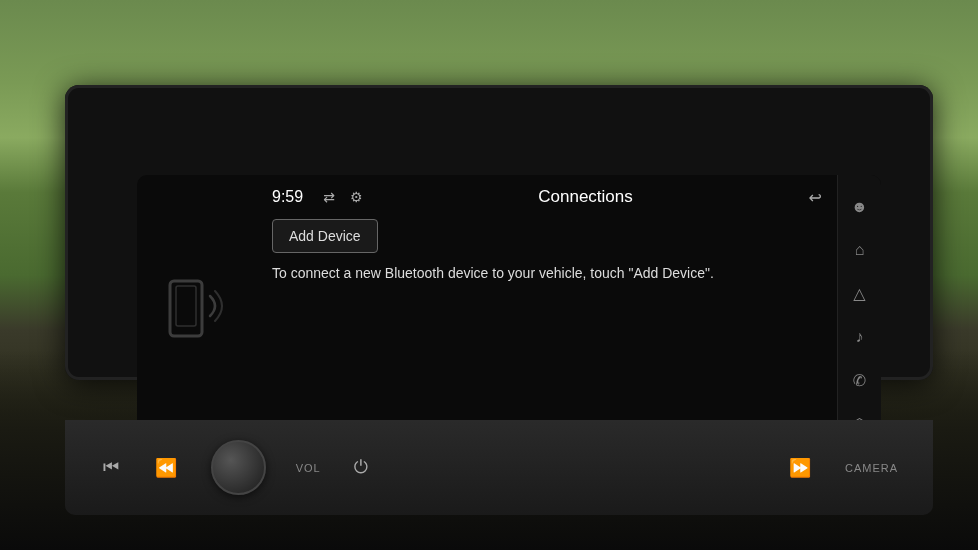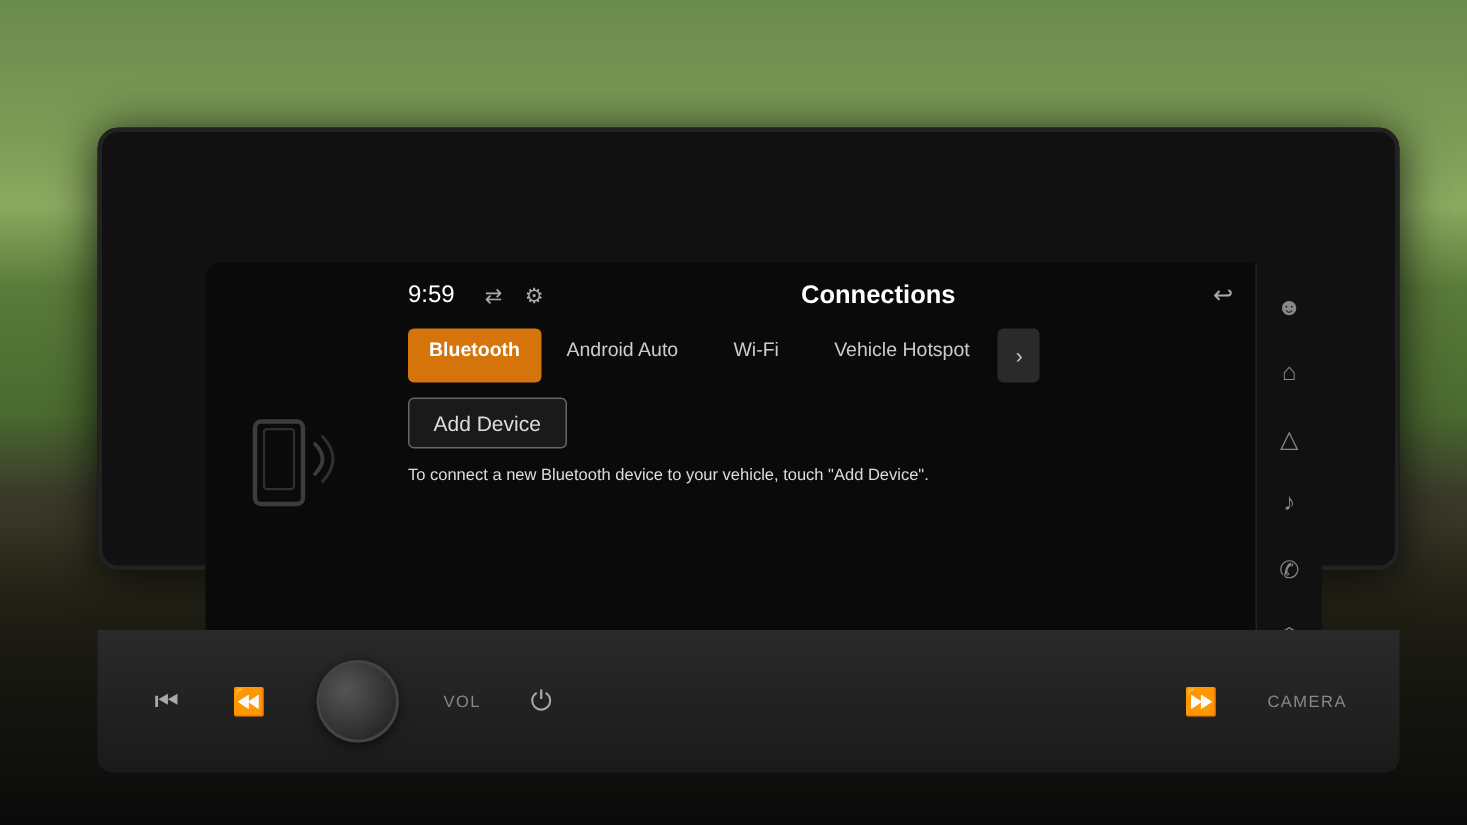--- a/index.html
+++ b/index.html
@@ -115,21 +115,21 @@
     }
 
     .header-icon {
       color: #aaa;
       font-size: 14px;
     }
 
     .screen-title {
       color: #fff;
       font-size: 17px;
-      font-weight: 700;
+      font-weight: 400;
       text-align: center;
       flex: 1;
     }
 
     .back-icon {
       color: #aaa;
       font-size: 16px;
     }
 
     
@@ -180,21 +180,21 @@
       color: #ddd;
       font-size: 14px;
       background: #1a1a1a;
       cursor: pointer;
       width: fit-content;
     }
 
     
     .description-text {
       color: #ddd;
-      font-size: 11px;
+      font-size: 14px;
       line-height: 1.5;
     }
 
     
     .screen-sidebar {
       width: 44px;
       background: #111;
       display: flex;
       flex-direction: column;
       align-items: center;
@@ -283,27 +283,20 @@
           <span class="time">9:59</span>
           <div class="header-icons">
             <span class="header-icon">⇄</span>
             <span class="header-icon">⚙</span>
           </div>
         </div>
         <span class="screen-title">Connections</span>
         <span class="back-icon">↩</span>
       </div>
 
-      <div class="tabs-row">
-        <div class="tab active">Bluetooth</div>
-        <div class="tab">Android Auto</div>
-        <div class="tab">Wi-Fi</div>
-        <div class="tab">Vehicle Hotspot</div>
-        <div class="tab-more">›</div>
-      </div>
 
       <div class="add-device-btn">Add Device</div>
 
       <div class="description-text">To connect a new Bluetooth device to your vehicle, touch "Add Device".</div>
 
     </div>
 
     <div class="screen-sidebar">
       <span class="sidebar-icon">☻</span>
       <span class="sidebar-icon">⌂</span>

